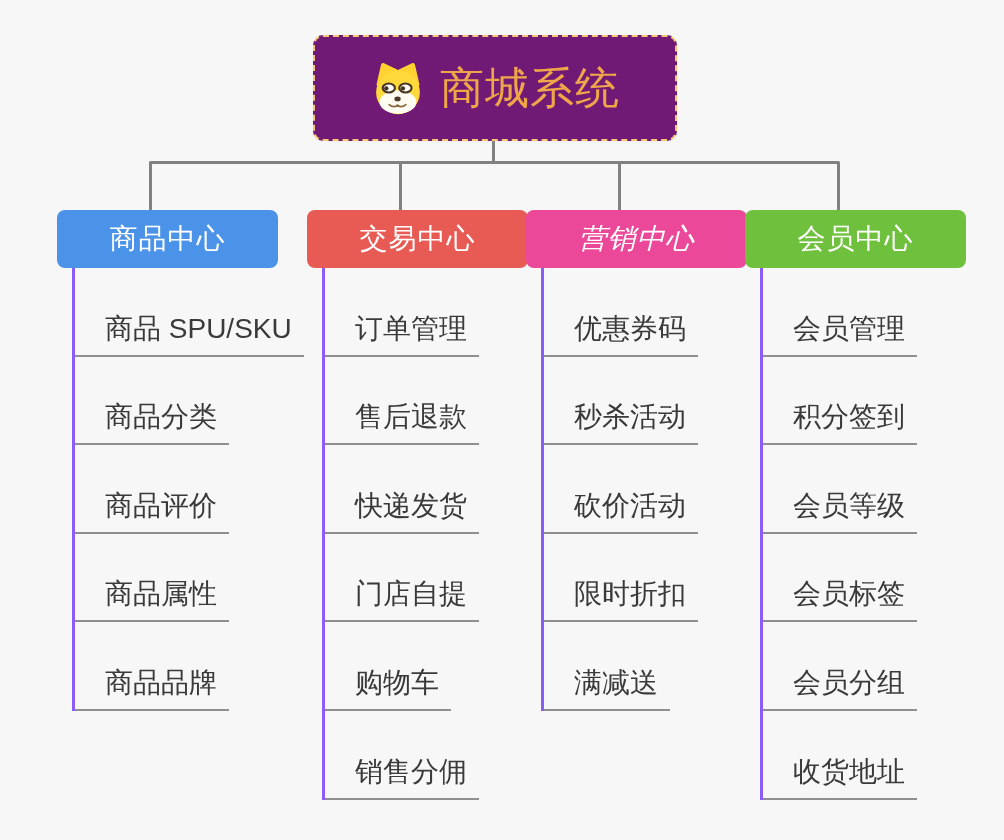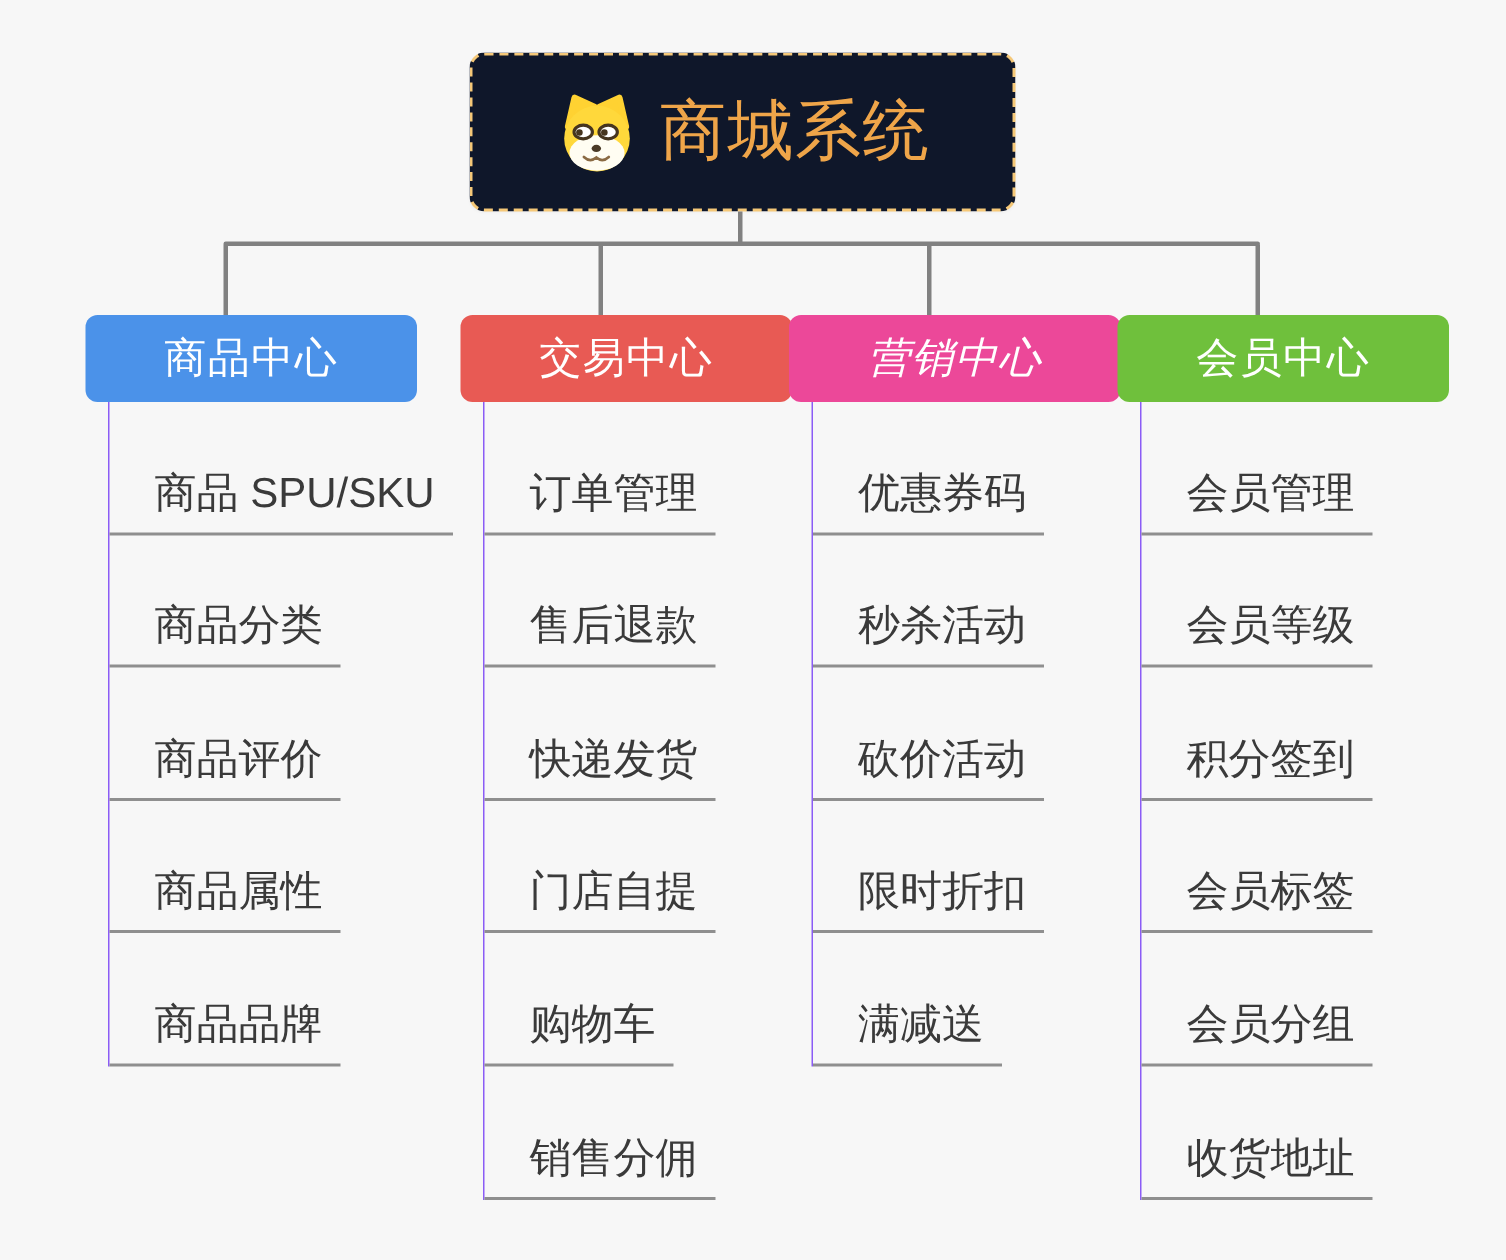--- a/index.html
+++ b/index.html
@@ -7,21 +7,21 @@
   body {
     background: #f7f7f7;
     font-family: "Liberation Sans", "DejaVu Sans", sans-serif;
     overflow: hidden;
   }
   .canvas { position: relative; width: 1004px; height: 840px; }
 
   
   .root-topic {
     position: absolute; left: 313px; top: 35px; width: 364px; height: 106px;
-    background: #0f172a;
+    background: #701a75;
     border: 2px dashed #f5c878;
     border-radius: 10px;
     display: flex; align-items: center; justify-content: center;
     gap: 14px;
     box-shadow: 0 1px 2px rgba(0,0,0,0.03);
   }
   .root-topic .icon { width: 56px; height: 56px; flex: 0 0 auto; }
   .root-label {
     font-size: 44px; line-height: 1; letter-spacing: 1px;
     color: #efa549; white-space: nowrap;
@@ -47,21 +47,21 @@
     white-space: nowrap;
   }
   .bh-0 { left: 57px;  }
   .bh-1 { left: 307px; }
   .bh-2 { left: 526px; }
   .bh-3 { left: 745px; }
 
   
   .branch-column {
     position: absolute; top: 268px;
-    border-left: 1px solid #8b5cf6;
+    border-left: 3px solid #8b5cf6;
     width: max-content;
   }
   .col-0 { left: 72px;  }
   .col-1 { left: 322px; }
   .col-2 { left: 541px; }
   .col-3 { left: 760px; }
   .subtopic {
     height: 88.6px;
     width: max-content;
     display: flex; align-items: flex-end;
@@ -124,20 +124,20 @@
   <div class="branch-column col-2">
     <div class="subtopic">优惠券码</div>
     <div class="subtopic">秒杀活动</div>
     <div class="subtopic">砍价活动</div>
     <div class="subtopic">限时折扣</div>
     <div class="subtopic">满减送</div>
   </div>
 
   <div class="branch-column col-3">
     <div class="subtopic">会员管理</div>
+    <div class="subtopic">积分签到</div>
     <div class="subtopic">会员等级</div>
-    <div class="subtopic">积分签到</div>
     <div class="subtopic">会员标签</div>
     <div class="subtopic">会员分组</div>
     <div class="subtopic">收货地址</div>
   </div>
 
 </div>
 
 </body></html>

